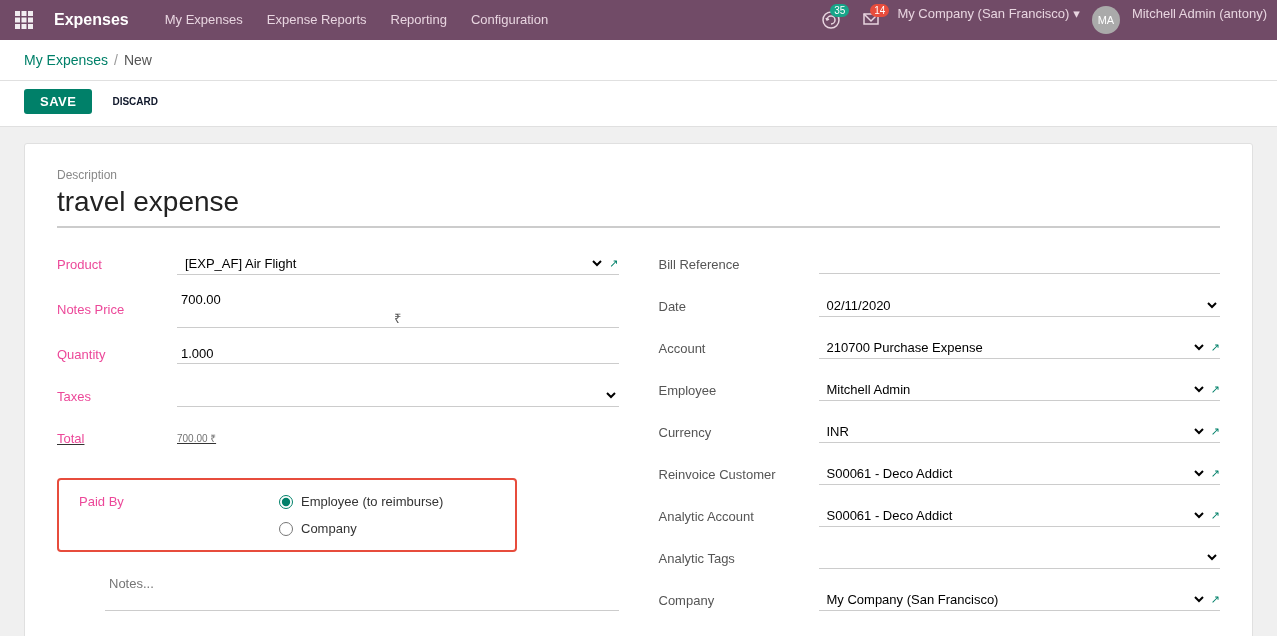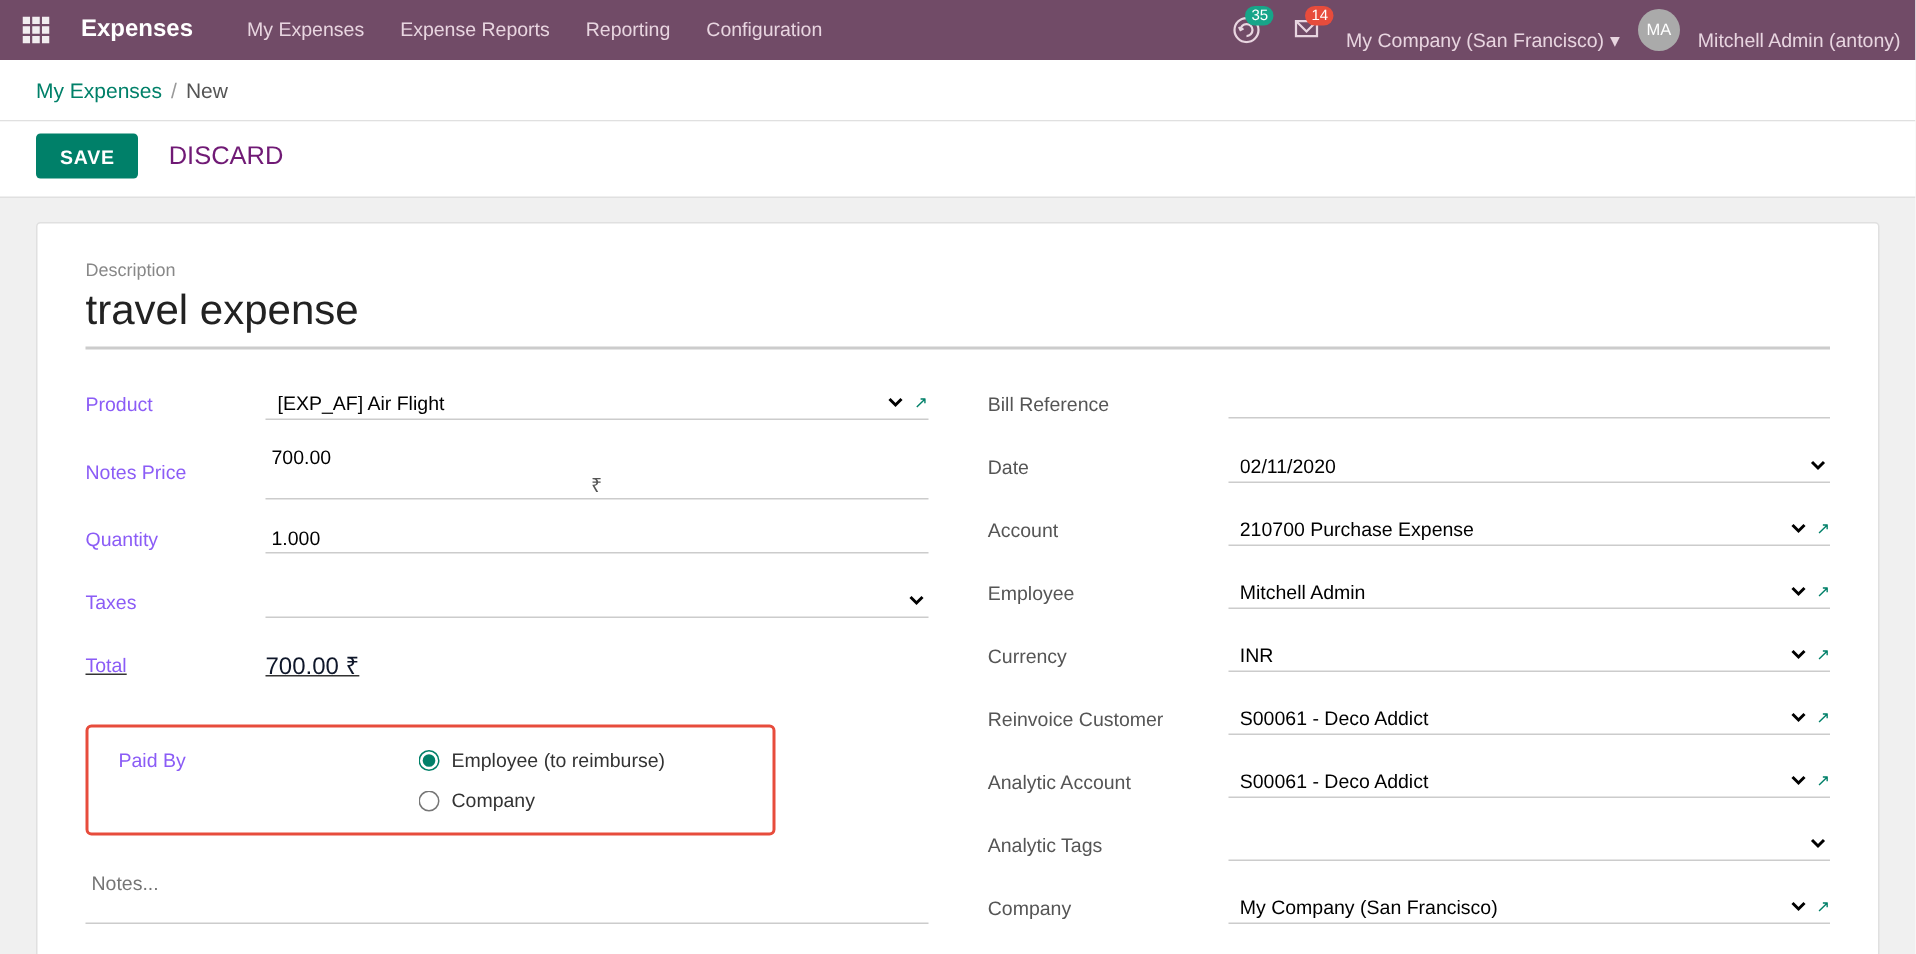--- a/index.html
+++ b/index.html
@@ -13,21 +13,21 @@
       align-items: center;
       height: 40px;
       padding: 0 10px;
       gap: 16px;
     }
     .topnav-logo { display: flex; align-items: center; gap: 8px; font-size: 16px; font-weight: bold; color: #fff; }
     .topnav-apps { display: flex; align-items: center; justify-content: center; width: 28px; height: 28px; cursor: pointer; }
     .topnav-apps svg { fill: #fff; }
     .topnav-menu { display: flex; gap: 0; margin-left: 8px; }
     .topnav-menu a { color: #e8d5e0; text-decoration: none; padding: 0 12px; line-height: 40px; font-size: 13px; cursor: pointer; }
-    .topnav-right { margin-left: auto; display: flex; align-items: flex-end; gap: 12px; }
+    .topnav-right { margin-left: auto; display: flex; align-items: flex-start; gap: 12px; }
     .badge-btn { position: relative; display: flex; align-items: center; justify-content: center; width: 28px; height: 28px; cursor: pointer; }
     .badge { background: #17a589; color: #fff; border-radius: 8px; font-size: 10px; padding: 1px 4px; position: absolute; top: -2px; right: -4px; }
     .badge-msg { background: #e74c3c; }
     .company-selector { color: #e8d5e0; font-size: 13px; cursor: pointer; display: flex; align-items: center; gap: 4px; }
     .user-avatar { width: 28px; height: 28px; border-radius: 50%; background: #aaa; overflow: hidden; display: flex; align-items: center; justify-content: center; color: #fff; font-size: 11px; cursor: pointer; }
     .user-info { color: #e8d5e0; font-size: 13px; cursor: pointer; }
 
     
     .breadcrumb-bar {
       background: #fff;
@@ -57,27 +57,27 @@
       padding: 5px 16px;
       border-radius: 3px;
       cursor: pointer;
       font-size: 13px;
       font-weight: bold;
       text-transform: uppercase;
       letter-spacing: 0.5px;
     }
     .btn-discard {
       background: transparent;
-      color: #701a75;
+      color: #0f172a;
       border: none;
       padding: 5px 12px;
       border-radius: 3px;
       cursor: pointer;
-      font-size: 17px;
-      font-weight: normal;
+      font-size: 10px;
+      font-weight: bold;
       text-transform: uppercase;
     }
 
     
     .main-content {
       background: #fff;
       margin: 16px 24px;
       border: 1px solid #e0e0e0;
       border-radius: 3px;
       padding: 24px 32px;
@@ -97,21 +97,21 @@
 
     .form-row {
       display: flex;
       align-items: center;
       margin-bottom: 10px;
       min-height: 32px;
     }
     .form-label {
       width: 120px;
       font-size: 13px;
-      color: #8b5cf6;
+      color: #ec4899;
       flex-shrink: 0;
     }
     .form-value {
       flex: 1;
       font-size: 13px;
       color: #333;
     }
     .form-input {
       border: none;
       border-bottom: 1px solid #ccc;
@@ -138,39 +138,39 @@
       cursor: pointer;
     }
     .ext-link {
       margin-left: 4px;
       color: #008069;
       cursor: pointer;
       font-size: 11px;
     }
 
     .total-row { margin-top: 8px; text-decoration: underline; }
-    .total-value { font-size: 16px; color: #0f172a; }
+    .total-value { font-size: 10px; color: #737373; }
 
     
     .paid-by-section {
       margin-top: 24px;
       border: 2px solid #e74c3c;
       border-radius: 4px;
       padding: 14px 20px;
       display: flex;
       align-items: flex-start;
       gap: 80px;
       max-width: 460px;
     }
     .radio-group { display: flex; flex-direction: column; gap: 12px; }
     .radio-item { display: flex; align-items: center; gap: 8px; font-size: 13px; cursor: pointer; }
     .radio-item input[type=radio] { accent-color: #008069; width: 14px; height: 14px; cursor: pointer; }
 
     
-    .notes-section { margin-top: 20px; }
+    .notes-section { margin-top: 20px; margin-left: 48px; }
     .notes-input {
       width: 100%;
       border: none;
       border-bottom: 1px solid #ccc;
       outline: none;
       font-size: 13px;
       color: #999;
       padding: 4px;
       background: transparent;
       resize: none;

